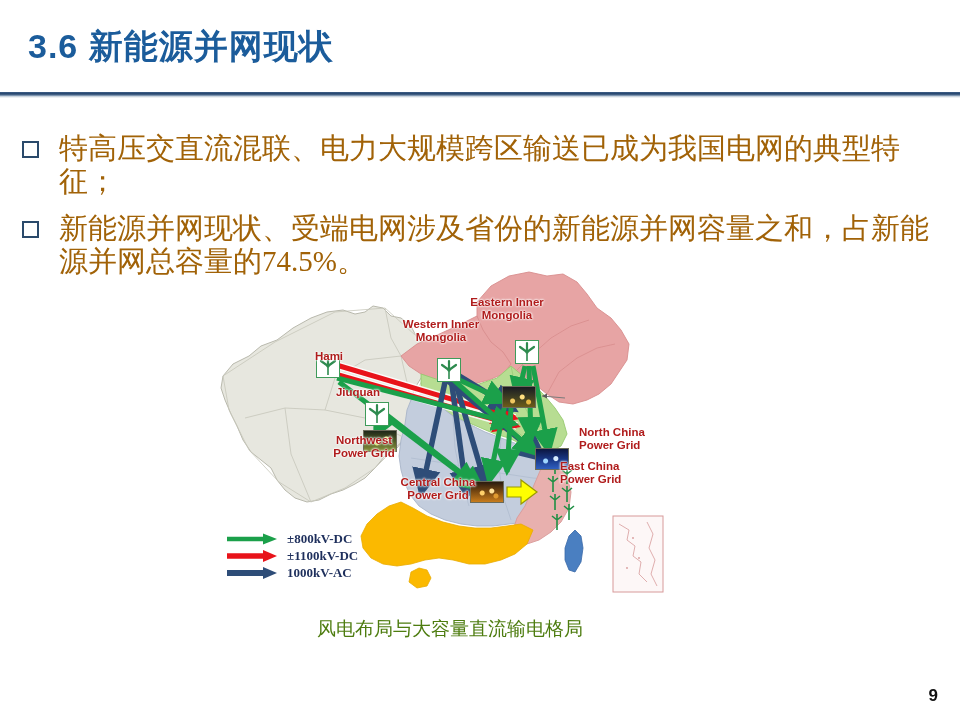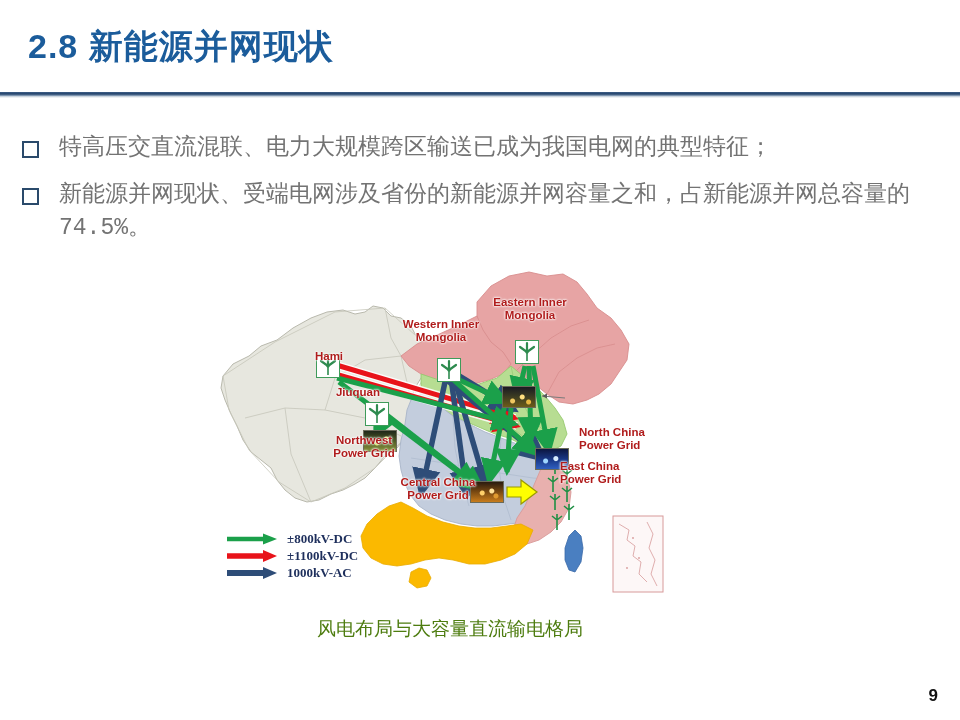--- a/index.html
+++ b/index.html
@@ -59,24 +59,24 @@
     flex: 0 0 auto;
     width: 13px;
     height: 13px;
     border: 2.5px solid #2a4a6b;
     background: #ffffff;
     margin-top: 9px;
     margin-right: 20px;
   }
   .bullet-text {
     flex: 1 1 auto;
-    font-size: 23px;
+    font-size: 29px;
     line-height: 33px;
-    color: #737373;
-    font-family: Liberation Mono, monospace;
+    color: #a16207;
+    font-family: Liberation Serif, serif;
   }
 
   
   .figure {
     position: absolute;
     left: 215px;
     top: 268px;
     width: 470px;
     height: 400px;
   }
@@ -100,21 +100,21 @@
     font-weight: bold;
     font-size: 11.5px;
     line-height: 13px;
     text-align: center;
     white-space: pre-line;
     text-shadow: 0 0 2px #ffffff, 0 0 2px #ffffff, 0 0 3px #ffffff;
   }
   .lbl-hami      { left: 86px;  top: 82px;  width: 56px; }
   .lbl-jiuquan   { left: 108px; top: 118px; width: 70px; }
   .lbl-wim       { left: 178px; top: 50px;  width: 96px; }
-  .lbl-eim       { left: 265px; top: 28px;  width: 100px; }
+  .lbl-eim       { left: 242px; top: 28px;  width: 100px; }
   .lbl-nw        { left: 104px; top: 166px; width: 90px; }
   .lbl-nc        { left: 364px; top: 126px; width: 86px; text-align: left; margin-top: 32px; }
   .lbl-cc        { left: 176px; top: 208px; width: 94px; }
   .lbl-ec        { left: 345px; top: 192px; width: 82px; text-align: left; }
 
   
   .turbine {
     position: absolute;
     width: 24px;
     height: 24px;
@@ -197,21 +197,21 @@
     right: 22px;
     bottom: 14px;
     font-size: 17px;
     font-weight: bold;
     color: #111111;
   }
 </style>
 </head>
 <body>
 
-<div class="slide-title">2.8 新能源并网现状</div>
+<div class="slide-title">3.6 新能源并网现状</div>
 <div class="title-rule"></div>
 <div class="title-rule-shadow"></div>
 
 <div class="bullets">
   <div class="bullet-row">
     <span class="bullet-marker"></span>
     <span class="bullet-text">特高压交直流混联、电力大规模跨区输送已成为我国电网的典型特征；</span>
   </div>
   <div class="bullet-row">
     <span class="bullet-marker"></span>

